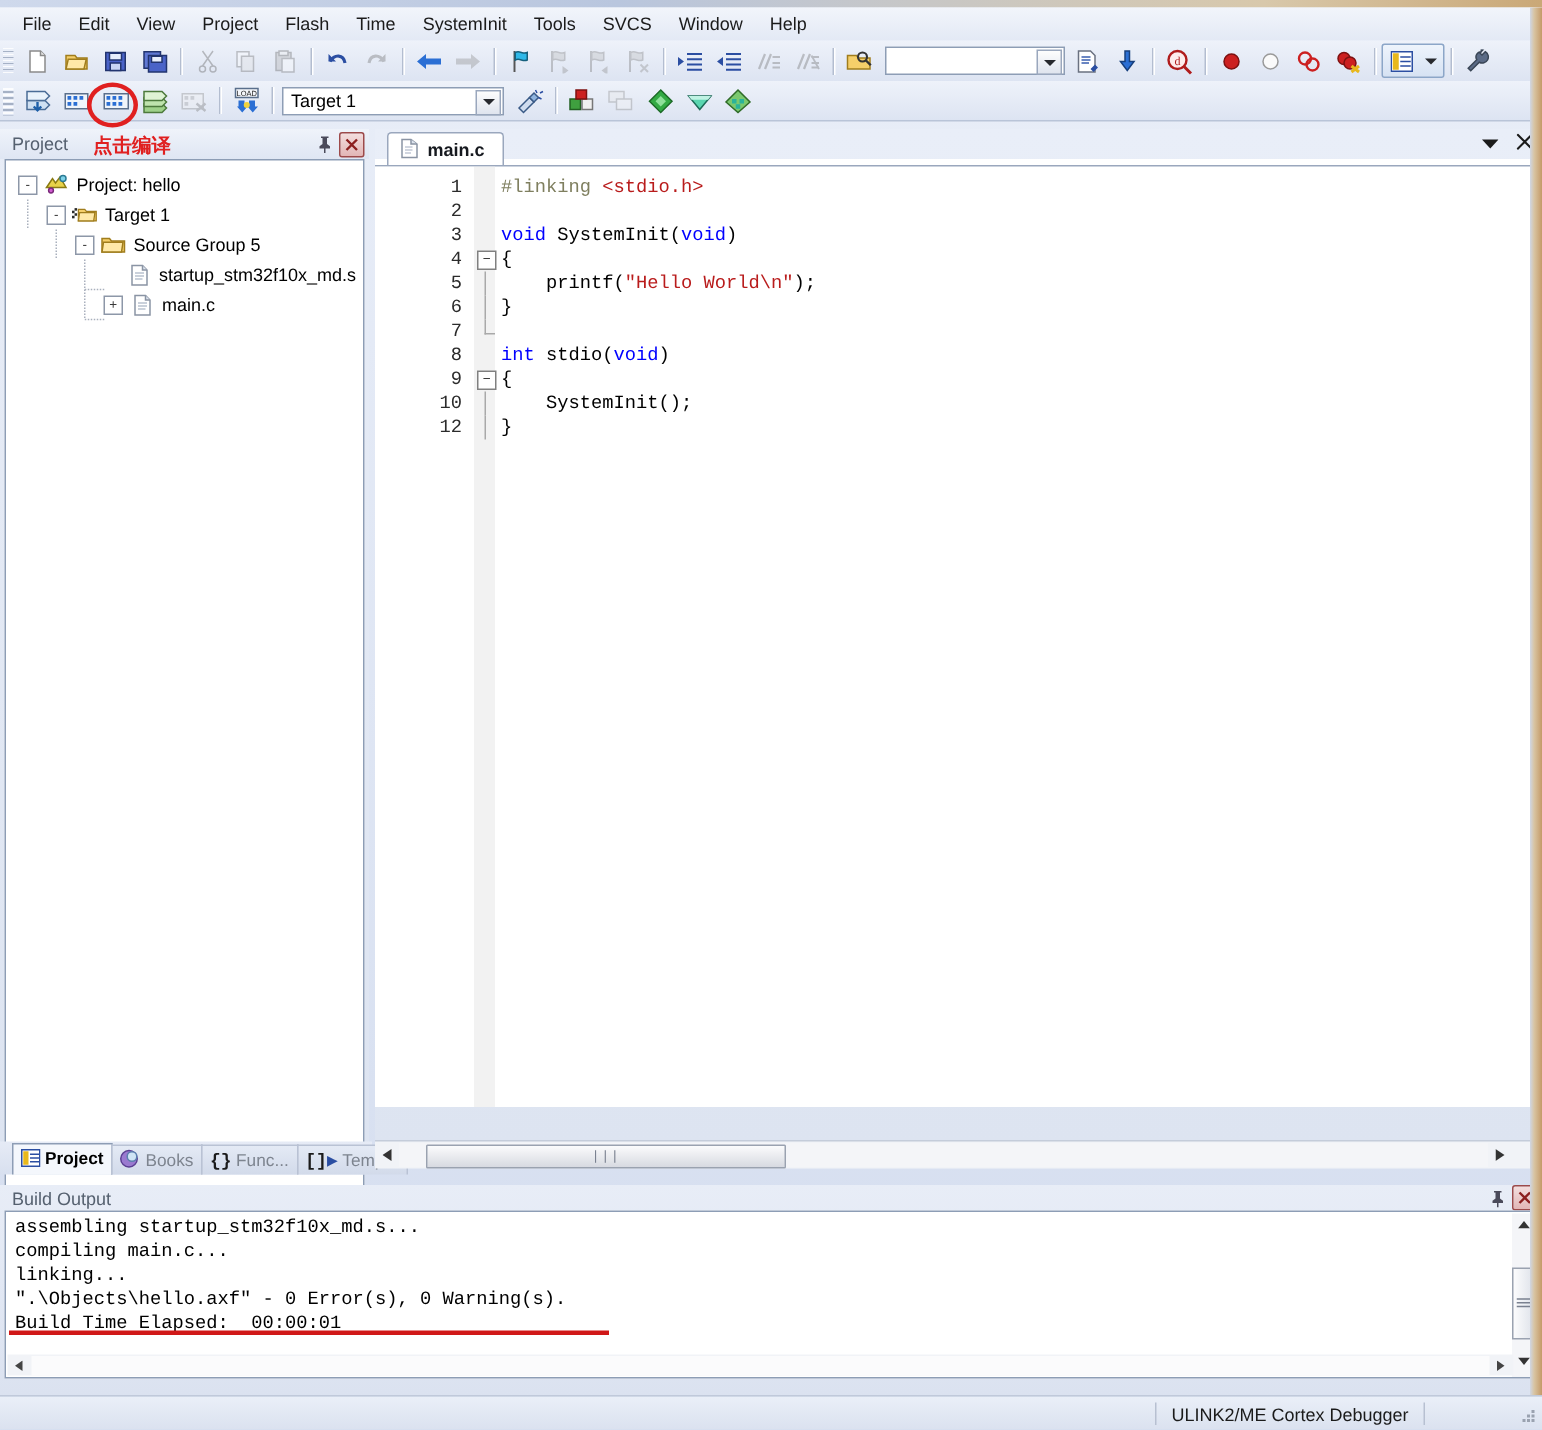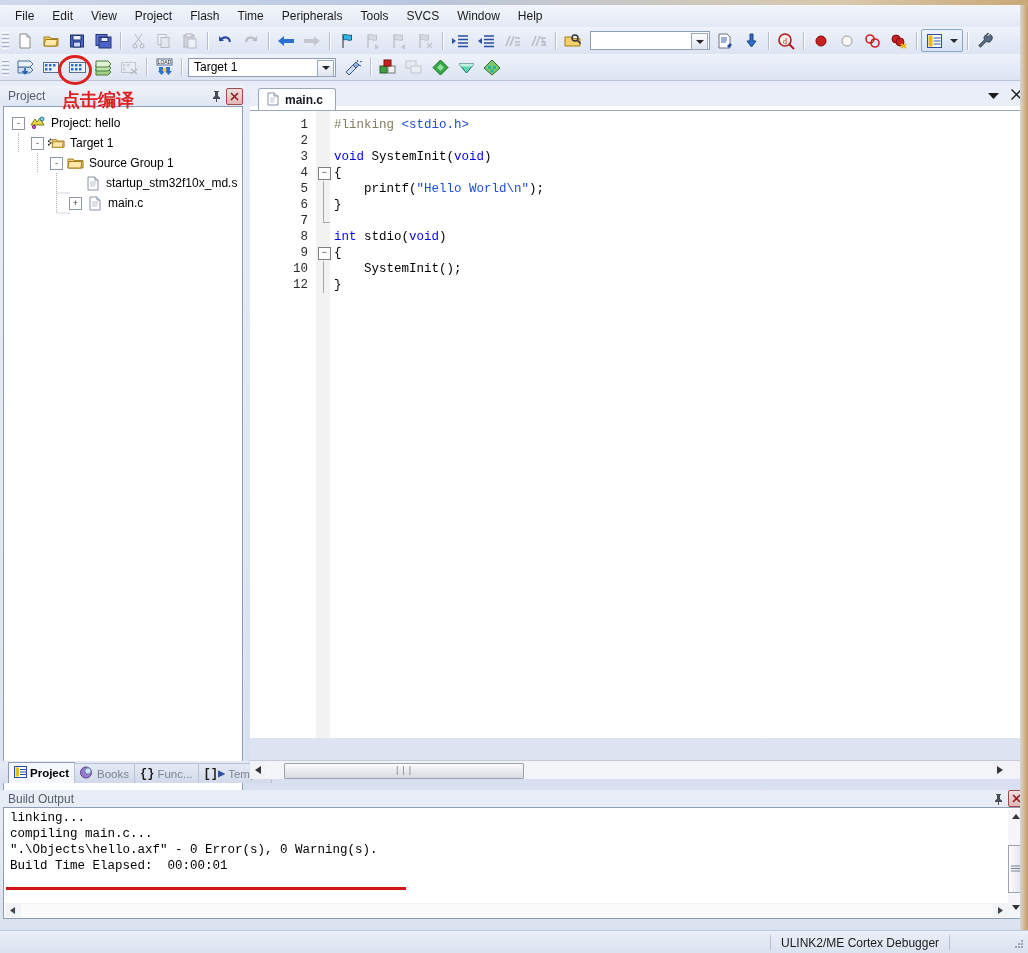--- a/index.html
+++ b/index.html
@@ -96,21 +96,21 @@
   .coderow{position:relative;height:16px;font-family:"Liberation Mono",monospace;font-size:12.5px;line-height:16px;}
   .lnum{position:absolute;left:0;width:58px;text-align:right;color:#2b2b2b;
         font-family:"Liberation Mono",monospace;font-size:12.5px;}
   .ctext{position:absolute;left:84px;white-space:pre;color:#000;}
   .fold{position:absolute;left:68px;top:2px;width:11px;height:11px;border:1px solid #808080;background:#fff;
       font-size:9px;line-height:9px;text-align:center;color:#333;font-family:"Liberation Sans",sans-serif;}
   .fline{position:absolute;left:73px;top:0;width:1px;height:16px;background:#a9a9a9;}
   .fend{position:absolute;left:73px;top:0;width:6px;height:9px;border-left:1px solid #a9a9a9;border-bottom:1px solid #a9a9a9;}
   .hl-green{position:absolute;left:80px;right:0;height:16px;background:#dff3e0;}
 
-  .k{color:#0000ff}.pp{color:#7f7f5f}.str{color:#1d4ed8}.num{color:#0aa}.def{color:#000}
+  .k{color:#0000ff}.pp{color:#7f7f5f}.str{color:#b91c1c}.num{color:#0aa}.def{color:#000}
 
   .hscroll{position:absolute;left:250px;top:760px;width:778px;height:18px;
      background:#f1f3f7;border-top:1px solid #c4ccda;display:flex;align-items:center;}
   .sbarrow{width:16px;height:16px;display:flex;align-items:center;justify-content:center;color:#3a3a3a;font-size:9px;}
   .sbtrack{flex:1;height:16px;position:relative;background:#f4f5f8;}
   .sbthumb{position:absolute;left:18px;top:1px;width:238px;height:14px;
      background:linear-gradient(#fbfbfc,#d7dae1);border:1px solid #9aa2b0;border-radius:1px;
      display:flex;align-items:center;justify-content:center;}
   .thumbgrip{font-family:"Liberation Mono",monospace;font-size:9px;color:#7a8190;letter-spacing:1px;}
 
@@ -134,39 +134,39 @@
   .stcell{height:17px;display:flex;align-items:center;padding:0 10px;}
   .stsep{width:1px;height:15px;background:#b7c0d1;}
 
   
   .rightedge{position:absolute;right:0;top:5px;width:8px;height:925px;
      background:linear-gradient(90deg,#cfd6e4 0%,#d8c4a2 35%,#c49a68 100%);}
 
   
   .annocircle{position:absolute;left:58px;top:55px;width:34px;height:30px;
      border:3px solid #e02020;border-radius:50%;box-sizing:border-box;pointer-events:none;}
-  .annotext{position:absolute;left:62px;top:88px;font-size:18px;color:#e02020;
+  .annotext{position:absolute;left:62px;top:88px;font-size:13px;color:#e02020;
      font-family:"DejaVu Sans",sans-serif;font-weight:bold;white-space:nowrap;}
   .annouline{position:absolute;left:6px;top:887px;width:400px;height:3px;background:#d01818;}
 </style>
 </head>
 <body>
 
 <div id="app">
 
   <div class="titlestrip"></div>
 
   <div class="menubar">
     <div class="mi">File</div>
     <div class="mi">Edit</div>
     <div class="mi">View</div>
     <div class="mi">Project</div>
     <div class="mi">Flash</div>
     <div class="mi">Time</div>
-    <div class="mi">Peripherals</div>
+    <div class="mi">SystemInit</div>
     <div class="mi">Tools</div>
     <div class="mi">SVCS</div>
     <div class="mi">Window</div>
     <div class="mi">Help</div>
   </div>
 
   <div class="tb tb1">
     <div class="grip"></div>
 
     <div class="tbtn">
@@ -583,21 +583,21 @@
         </div>
 
         <div class="tnode" style="padding-left:38px;">
           <span class="texp">-</span>
           <span class="ticon">
             <svg width="17" height="14" viewBox="0 0 17 14">
                 <path d="M1 3h5l1.3 1.6H16V12H1z" fill="#f5cf6a" stroke="#a07d1d"></path>
                 <path d="M2 5.5h13L14 12H1z" fill="#ffe9a8" stroke="#a07d1d"></path>
               </svg>
           </span>
-          <span>Source Group 1</span>
+          <span>Source Group 5</span>
         </div>
 
         <div class="tnode" style="padding-left:57px;">
           <span class="tspace"></span>
           <span class="ticon">
             <svg width="14" height="15" viewBox="0 0 14 15">
                 <path d="M2 1h7l3 3v10H2z" fill="#fff" stroke="#8a94a4"></path>
                 <path d="M9 1v3h3" fill="#dde4ee" stroke="#8a94a4"></path>
                 <g stroke="#b9c2d0">
                   <path d="M4 6h6M4 8h6M4 10h5"></path>
@@ -802,22 +802,23 @@
       </span>
       <span class="closebtn">
         <svg width="9" height="9" viewBox="0 0 9 9">
             <path d="M1 1l7 7M8 1l-7 7" stroke="#8c1f1f" stroke-width="1.6"></path>
           </svg>
       </span>
     </div>
 
     <div class="buildbox">
       <div id="build-lines" style="padding-top:2px;">
+          <div class="bline">assembling startup_stm32f10x_md.s...</div>
+          <div class="bline">compiling main.c...</div>
           <div class="bline">linking...</div>
-          <div class="bline">compiling main.c...</div>
           <div class="bline">".\Objects\hello.axf" - 0 Error(s), 0 Warning(s).</div>
           <div class="bline">Build Time Elapsed:  00:00:01</div>
         </div>
 
       <div class="bvscroll">
         <div style="height:14px;display:flex;align-items:center;justify-content:center;">
           <svg width="8" height="6" viewBox="0 0 8 6">
               <path d="M0 6l4-5 4 5z" fill="#333"></path>
             </svg>
         </div>

